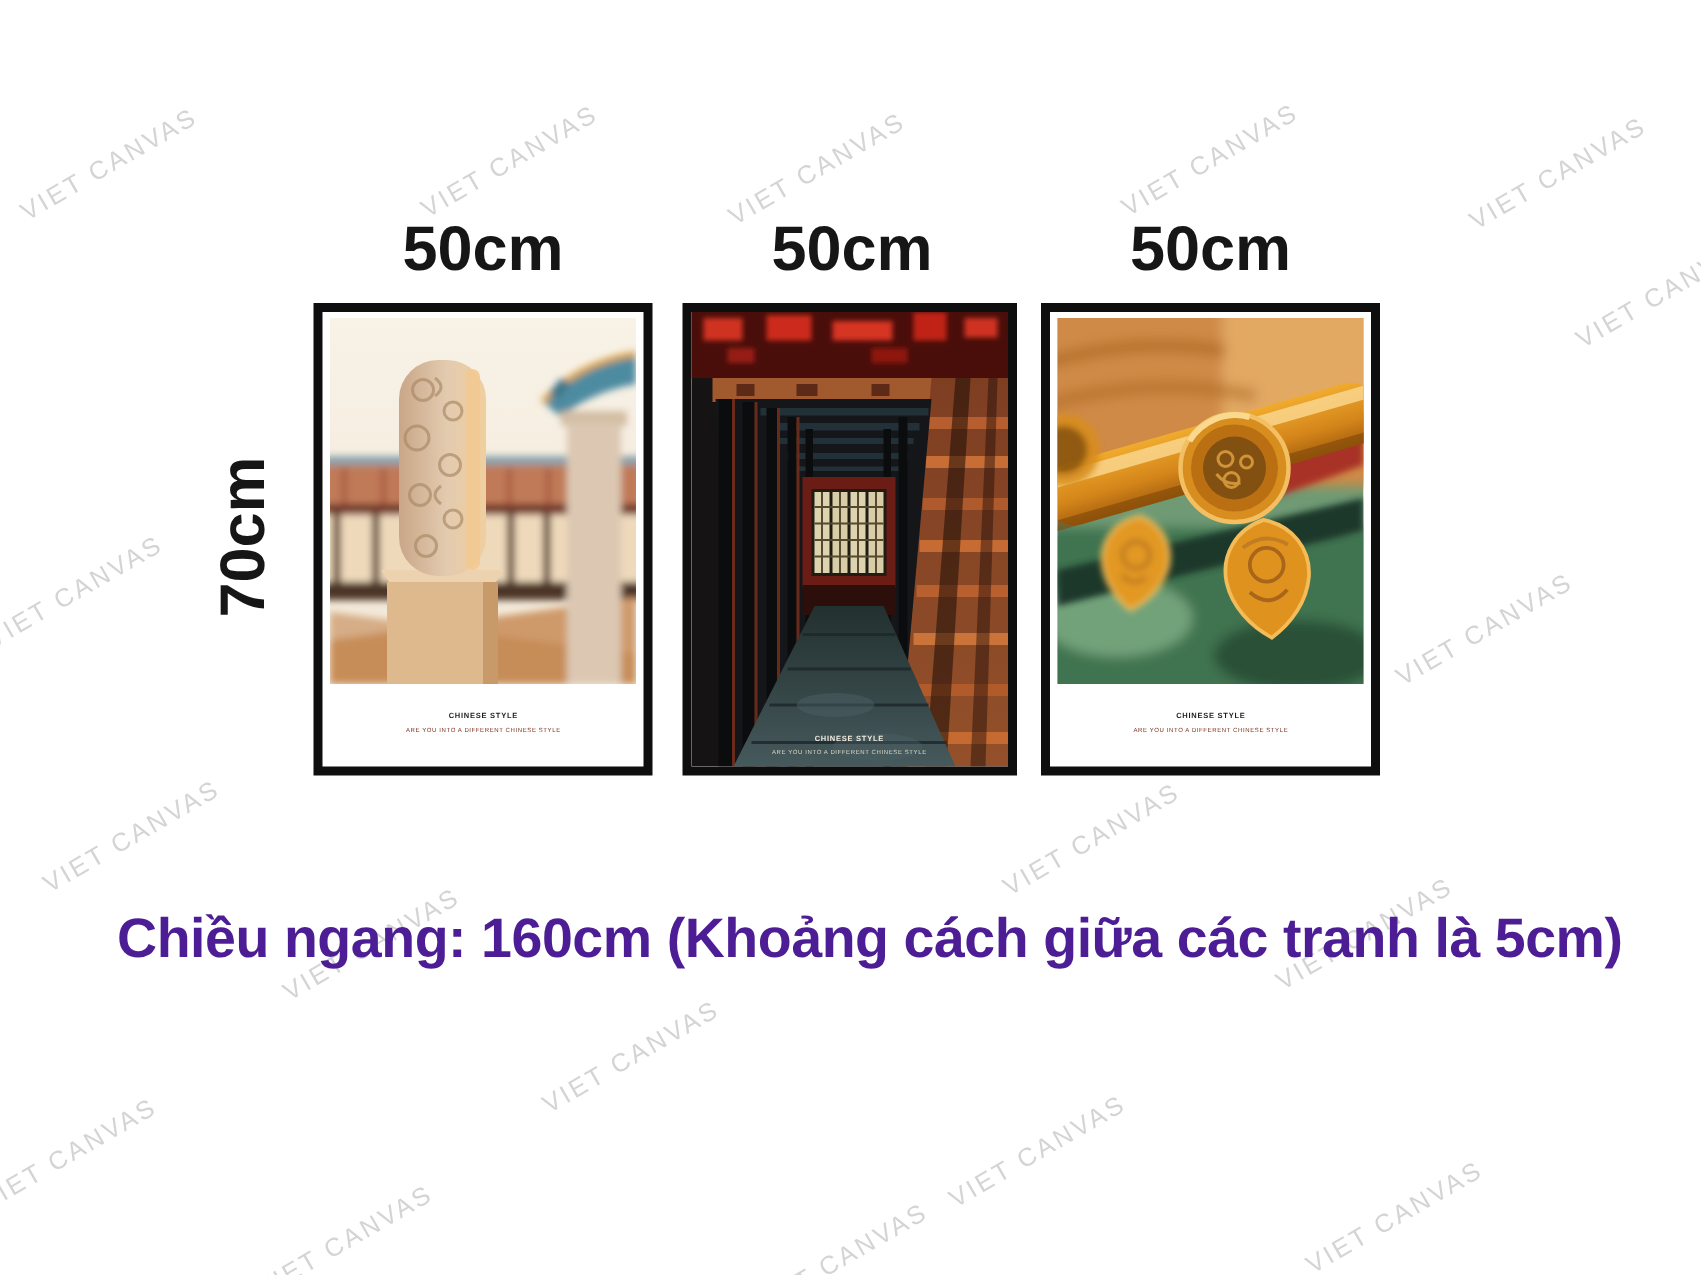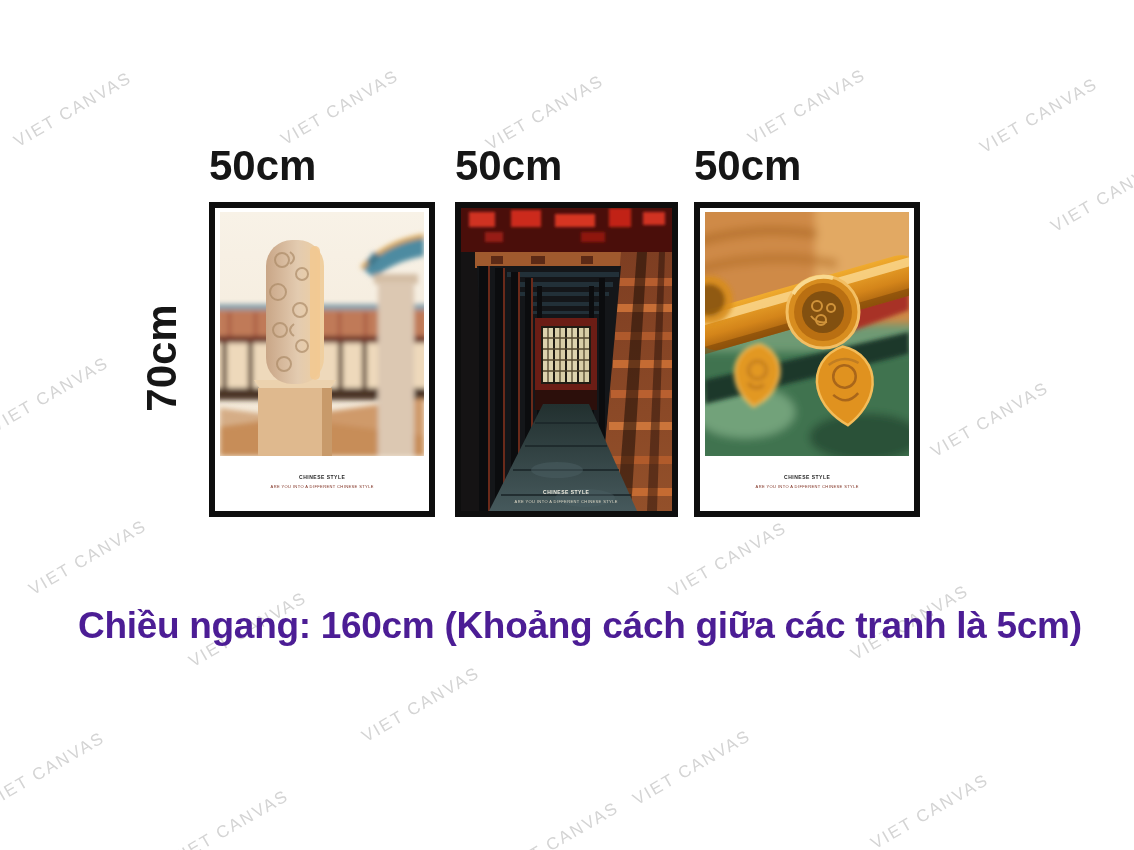--- a/index.html
+++ b/index.html
@@ -9,21 +9,21 @@
   }
   
   .wm-layer{position:absolute;inset:0;z-index:1;pointer-events:none;}
   .wm{
     position:absolute;transform:translate(-50%,-50%) rotate(-30deg);
     font-size:17px;letter-spacing:2px;color:#d4d4d4;white-space:nowrap;
     font-weight:400;
   }
   
   .dim{position:absolute;z-index:2;font-weight:700;color:#161616;font-size:42px;}
-  .dim-w{top:142px;width:226px;}
+  .dim-w{top:142px;width:226px;text-align:center;}
   .dim-w1{left:209px;} .dim-w2{left:455px;} .dim-w3{left:694px;}
   .dim-h{left:107px;top:334px;width:110px;text-align:center;transform:rotate(-90deg);}
   
   .poster{
     position:absolute;top:202px;height:315px;background:#ffffff;
     border:6px solid #0e0e0e;box-sizing:border-box;z-index:2;
   }
   .poster-1{left:209px;width:226px;}
   .poster-2{left:455px;width:223px;}
   .poster-3{left:694px;width:226px;}

